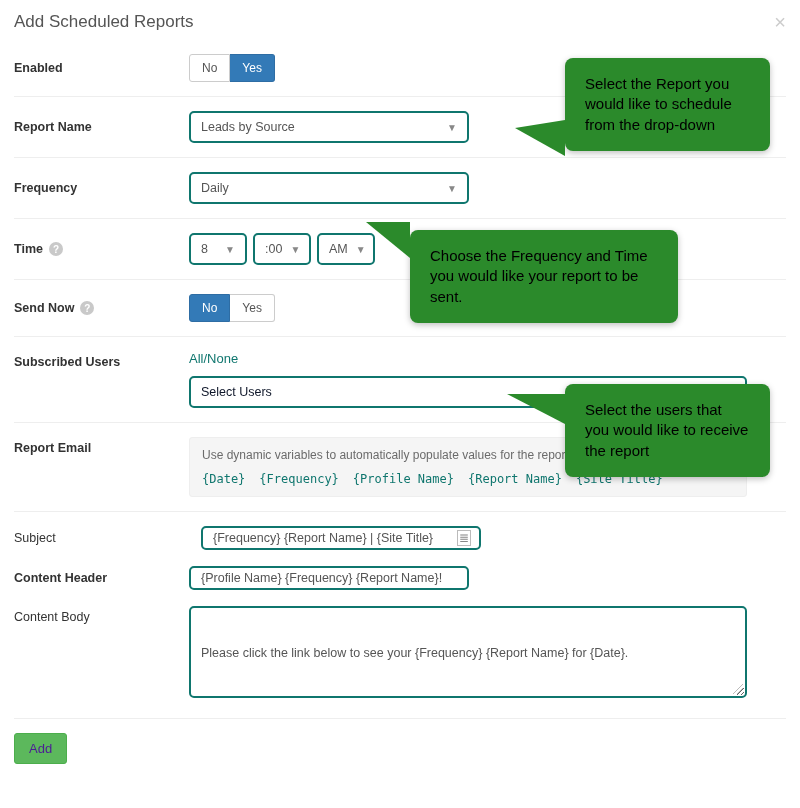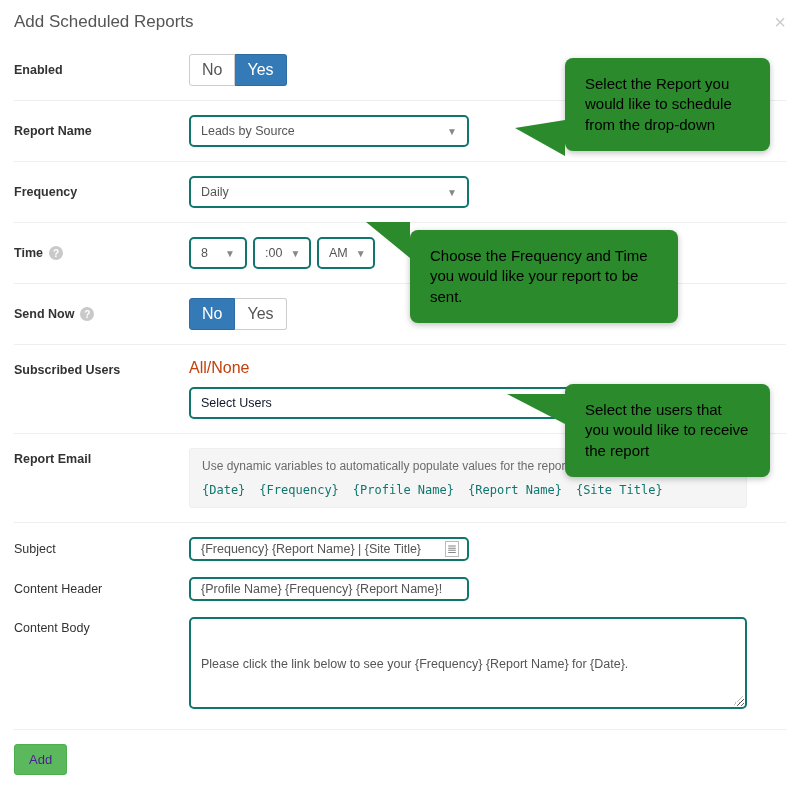--- a/index.html
+++ b/index.html
@@ -7,21 +7,22 @@
     font-family: "Helvetica Neue", Helvetica, Arial, sans-serif;
     font-size: 13px;
     color: #333;
     background: #fff;
     width: 800px;
     height: 808px;
     position: relative;
     overflow: hidden;
   }
   .modal {
-    padding: 12px 14px 14px 14px;
+    padding: 12px 14px 14px 4px;
+    margin-left: 10px;
   }
   .modal-header {
     display: flex;
     align-items: center;
     justify-content: space-between;
     padding-bottom: 8px;
   }
   .modal-title {
     font-size: 17px;
     font-weight: 400;
@@ -64,21 +65,21 @@
     border-radius: 50%;
     background: #c9c9c9;
     color: #fff;
     font-size: 10px;
     font-weight: 700;
   }
   
   .btn-group { display: inline-flex; }
   .btn {
     padding: 7px 12px;
-    font-size: 16px;
+    font-size: 12px;
     border: 1px solid #ccc;
     background: #fff;
     color: #555;
     cursor: pointer;
     line-height: 1;
   }
   .btn-group .btn:first-child { border-radius: 3px 0 0 3px; }
   .btn-group .btn:last-child { border-radius: 0 3px 3px 0; border-left: none; }
   .btn.active {
     background: #337ab7;
@@ -125,21 +126,21 @@
     position: relative;
   }
   .textarea::after{
     content:"";
     position:absolute;
     right:2px; bottom:2px;
     width:10px; height:10px;
     background:
       linear-gradient(135deg, transparent 0 50%, #bbb 50% 55%, transparent 55% 70%, #bbb 70% 75%, transparent 75% 100%);
   }
-  .link { color: #c2410c; cursor: pointer; font-size: 16px; }
+  .link { color: #0f766e; cursor: pointer; font-size: 13px; }
   .hint-box {
     width: 558px;
     background: #f5f5f5;
     border: 1px solid #eee;
     border-radius: 3px;
     color: #6b6b6b;
     font-size: 12px;
     padding: 10px 12px;
   }
   .var-row {
@@ -311,32 +312,32 @@
           <span>{Date}</span>
           <span>{Frequency}</span>
           <span>{Profile Name}</span>
           <span>{Report Name}</span>
           <span>{Site Title}</span>
         </div>
       </div>
     </div>
   </div>
 
-  <div class="row noborder" style="padding-bottom:6px;">
+  <div class="row noborder" style="padding-bottom:6px;gap:12px;">
     <div class="label-col" style="font-weight:400;">Subject</div>
     <div class="field-col">
       <div class="input w280 subject-field">
         <span>{Frequency} {Report Name} | {Site Title}</span>
         <span class="subject-icon">≣</span>
       </div>
     </div>
   </div>
 
   <div class="row noborder" style="padding-top:10px; padding-bottom:6px;">
-    <div class="label-col" style="font-weight:400;">Content Header</div>
+    <div class="label-col" style="font-weight:700;">Content Header</div>
     <div class="field-col">
       <div class="input w280">
         <span>{Profile Name} {Frequency} {Report Name}!</span>
       </div>
     </div>
   </div>
 
   <div class="row noborder" style="padding-top:10px;">
     <div class="label-col top" style="font-weight:400;">Content Body</div>
     <div class="field-col">

